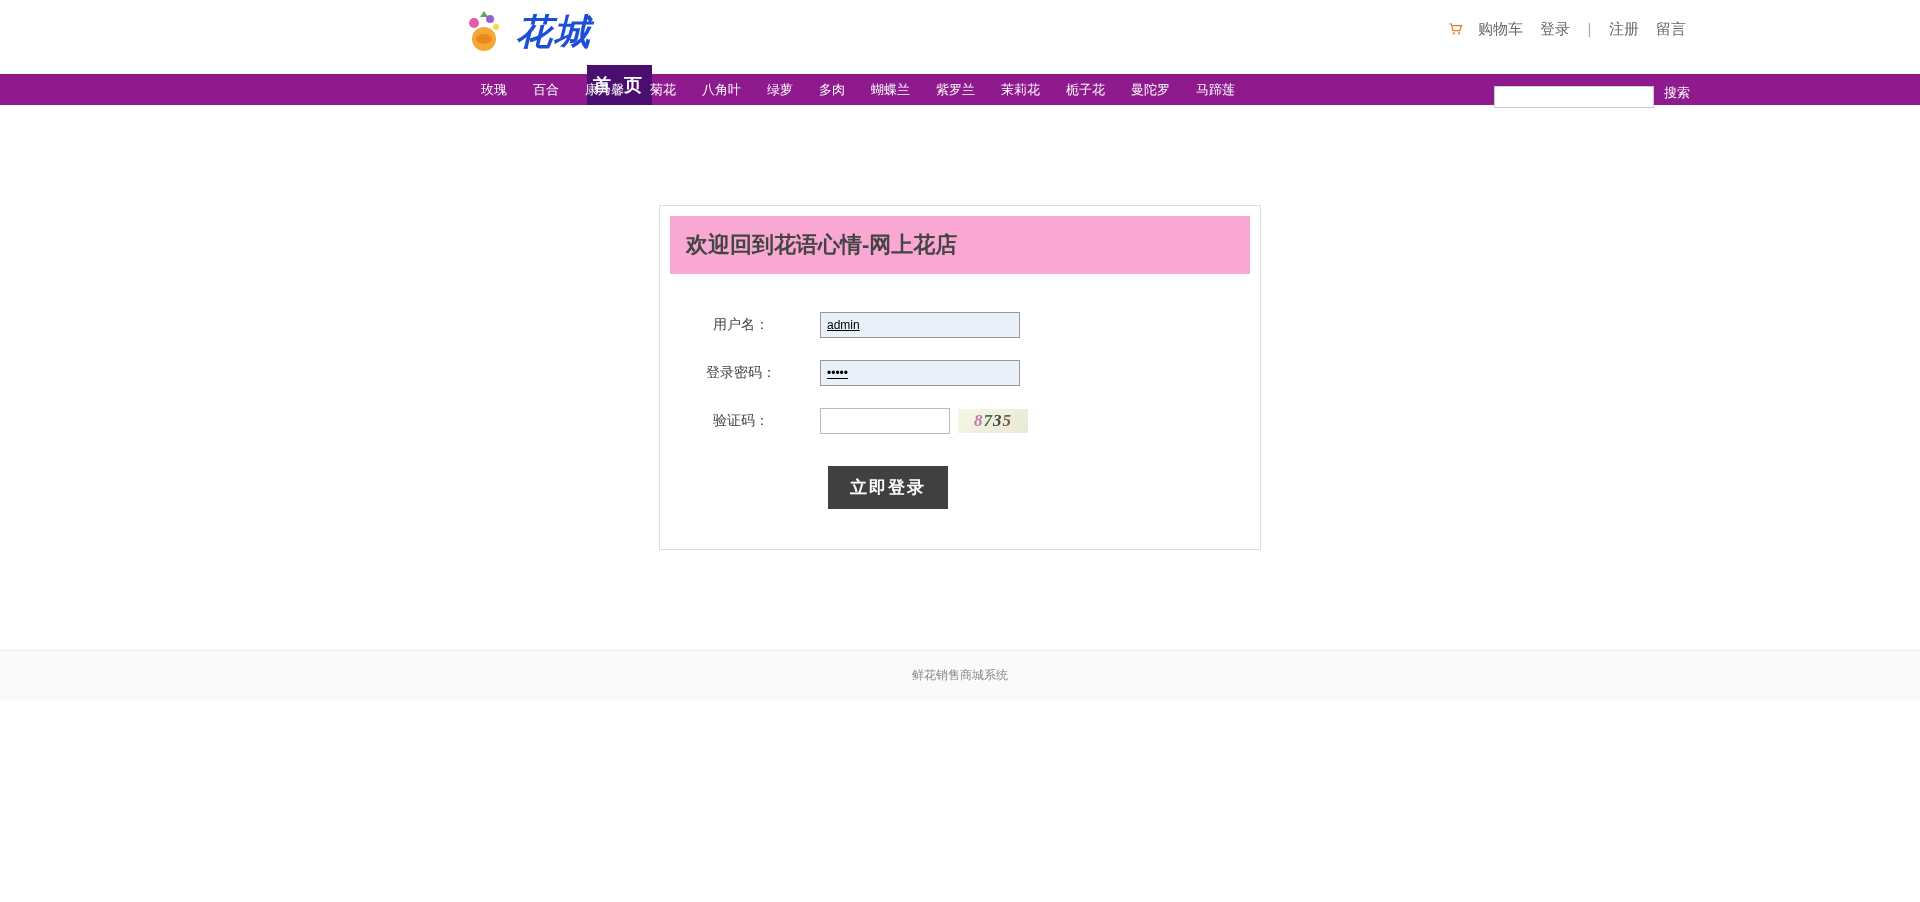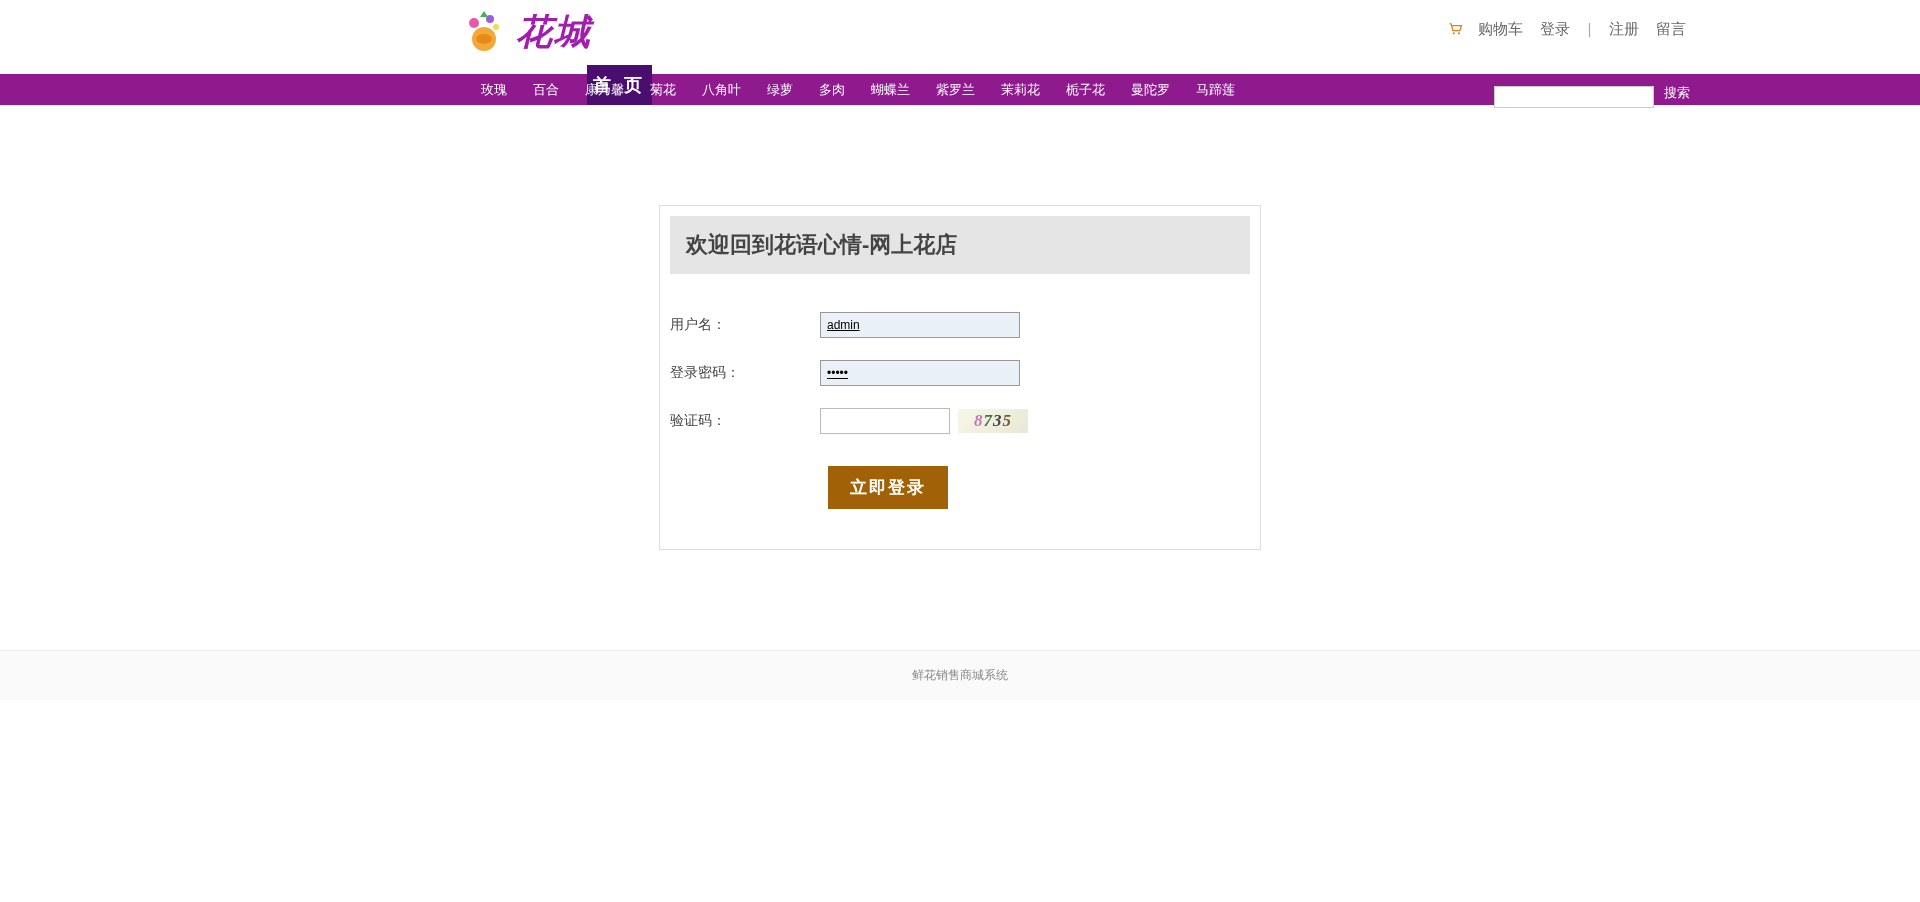--- a/index.html
+++ b/index.html
@@ -4,56 +4,56 @@
   <style>
     * { margin: 0; padding: 0; box-sizing: border-box; }
     body { font-family: Arial, "Microsoft YaHei", sans-serif; font-size: 13px; color: #333; background: #fff; }
     a { text-decoration: none; color: #666; cursor: pointer; }
     
     .top-bar { width: 100%; padding: 14px 0 0 0; }
     .top-bar-inner { width: 1000px; margin: 0 auto; position: relative; height: 60px; }
     
     .logo { position: absolute; left: 0; top: -6px; display: flex; align-items: center; }
     .logo-icon { width: 48px; height: 48px; position: relative; }
-    .logo-text { font-family: "KaiTi","STKaiti",cursive; font-size: 36px; font-weight: bold; color: #a21caf; font-style: italic; margin-left: 8px; letter-spacing: 2px; }
+    .logo-text { font-family: "KaiTi","STKaiti",cursive; font-size: 36px; font-weight: bold; color: #1d4ed8; font-style: italic; margin-left: 8px; letter-spacing: 2px; }
     
     .top-links { position: absolute; right: -230px; top: 6px; font-size: 15px; color: #666; font-family: Liberation Mono, monospace; }
     .top-links a { margin: 0 4px; color: #666; }
     .top-links .sep { color: #aaa; margin: 0 2px; }
     .cart-icon { display: inline-block; width: 15px; height: 12px; position: relative; top: 1px; margin-right: 2px; }
     
     .home-tab-wrap { position: absolute; left: 127px; bottom: -31px; }
     .home-tab { display: inline-block; background: #4a0e6e; color: #fff; font-size: 18px; font-weight: bold; padding: 8px 6px; letter-spacing: 4px; }
     
     .nav-bar { width: 100%; background: #8e1a8e; height: 31px; line-height: 31px; }
     .nav-inner { width: 1000px; margin: 0 auto; display: flex; align-items: center; position: relative; }
     .nav-links { display: flex; padding-left: 8px; }
     .nav-links a { color: #fff; font-size: 13px; padding: 0 13px; white-space: nowrap; }
     
     .search-box { position: absolute; right: -230px; top: 3px; display: flex; align-items: flex-end; }
     .search-input { width: 160px; height: 22px; border: 1px solid #ccc; padding: 0 4px; font-size: 12px; background: #fff; }
     .search-btn { color: #fff; margin-left: 10px; font-size: 13px; cursor: pointer; }
     
     .main { width: 100%; padding: 100px 0 100px 0; }
     .login-panel { width: 602px; margin: 0 auto; border: 1px solid #ddd; background: #fff; padding: 10px; }
-    .login-title { background: #e5e5e5; padding: 14px 16px; font-size: 22px; font-weight: bold; color: #444; }
+    .login-title { background: #f9a8d4; padding: 14px 16px; font-size: 22px; font-weight: bold; color: #444; }
     
     .login-form { padding: 38px 0 30px 0; }
     .form-row { display: flex; align-items: center; margin-bottom: 22px; }
-    .form-label { width: 150px; text-align: left; font-size: 14px; color: #444; padding-right: 8px; }
+    .form-label { width: 150px; text-align: center; font-size: 14px; color: #444; padding-right: 8px; }
     .form-input { width: 200px; height: 26px; border: 1px solid #999; background: #eaf0f7; padding: 0 6px; font-size: 12px; text-decoration: underline; }
     .captcha-input { width: 130px; height: 26px; border: 1px solid #bbb; background: #fff; padding: 0 6px; font-size: 12px; }
     .captcha-img { width: 70px; height: 24px; margin-left: 8px; background: linear-gradient(135deg,#f7f7e8,#e8e8d6); display: inline-flex; align-items: center; justify-content: center; font-family: Georgia, serif; font-size: 17px; font-weight: bold; font-style: italic; letter-spacing: 1px; }
     .captcha-img .d1 { color: #c07ab5; }
     .captcha-img .d2 { color: #4a704a; }
     .captcha-img .d3 { color: #444; }
     .captcha-img .d4 { color: #7a5a3a; }
     
     .submit-row { padding-left: 158px; padding-top: 10px; }
-    .submit-btn { background: #a16207; color: #fff; border: none; padding: 10px 22px; font-size: 17px; font-weight: bold; cursor: pointer; letter-spacing: 2px; }
+    .submit-btn { background: #404040; color: #fff; border: none; padding: 10px 22px; font-size: 17px; font-weight: bold; cursor: pointer; letter-spacing: 2px; }
     
     .watermark { position: absolute; left: 50%; transform: translateX(-50%); top: 362px; font-size: 30px; color: #e21313; font-family: "SimSun","Songti SC",monospace; letter-spacing: 1px; pointer-events: none; white-space: nowrap; }
     
     .footer { width: 100%; border-top: 1px solid #eee; background: #fafafa; text-align: center; padding: 16px 15px; font-size: 12px; color: #888; margin-top: 0; }
     
     .container-rel { position: relative; }
   </style>
 </head>
 <body>
 

